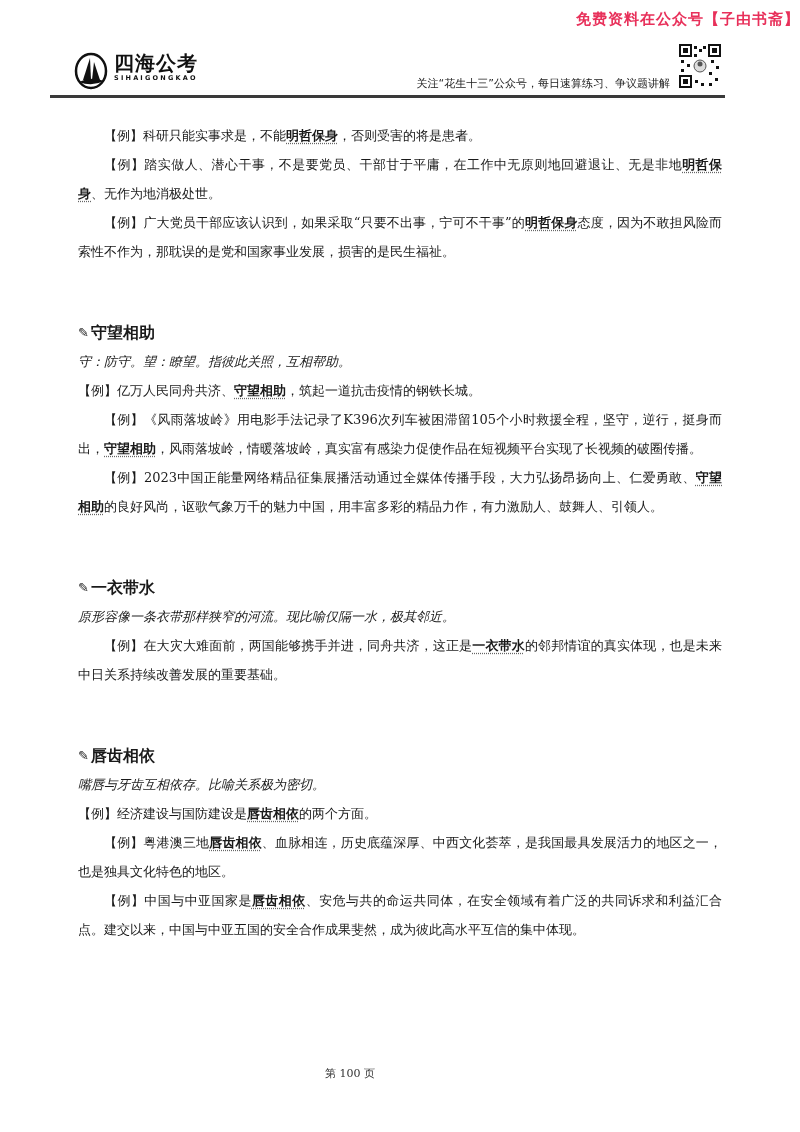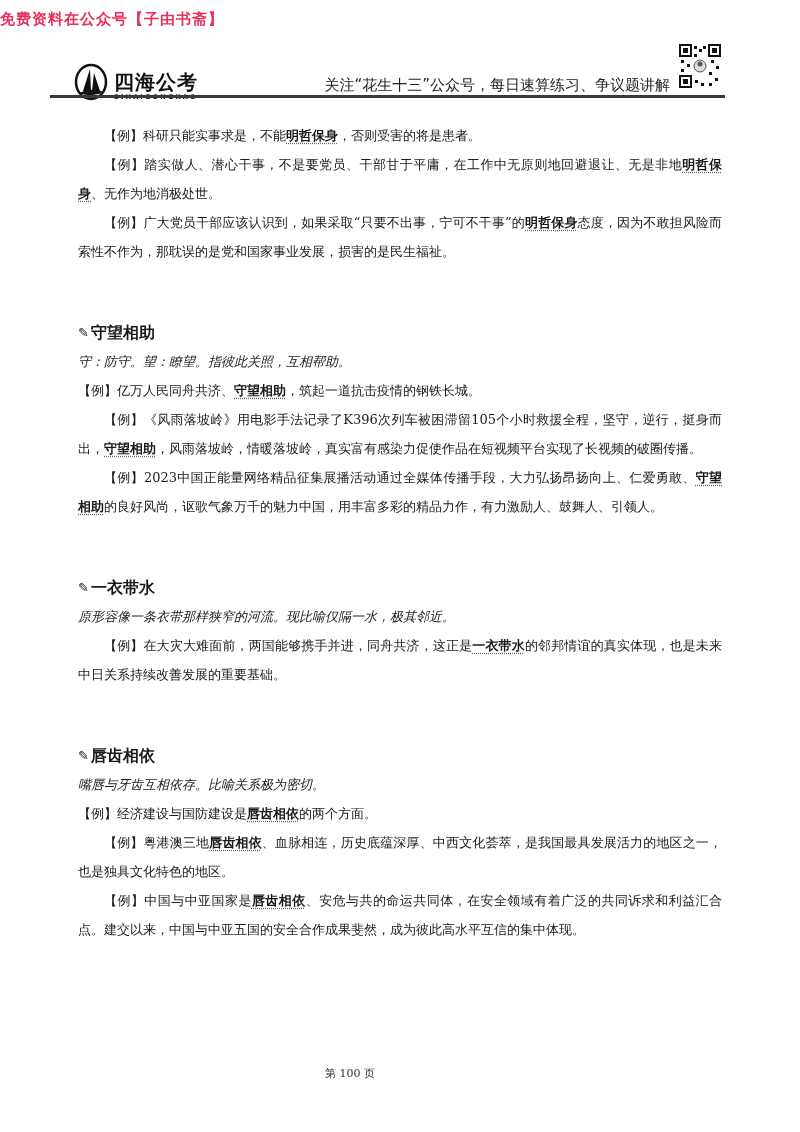--- a/index.html
+++ b/index.html
@@ -1,26 +1,26 @@
 <!DOCTYPE html>
 <html><head>
 <meta charset="utf-8">
 <style>
   html, body { margin: 0; padding: 0; background: #ffffff; }
   body { width: 800px; height: 1132px; position: relative; overflow: hidden;
          font-family: "DejaVu Serif", "Liberation Serif", serif; color: #1a1a1a; }
-  .banner { position: absolute; top: 10px; left: 0; width: 800px; text-align: left;
+  .banner { position: absolute; top: 10px; left: 0; width: 800px; text-align: right;
             font-family: "DejaVu Sans", sans-serif; font-weight: bold; font-size: 15px; color: #e8305a; letter-spacing: 1px; }
   .header { position: absolute; top: 44px; left: 50px; width: 675px; height: 52px; }
-  .logo { position: absolute; left: 24px; top: 19px; display: flex; align-items: flex-end; }
+  .logo { position: absolute; left: 24px; top: 8px; display: flex; align-items: flex-start; }
   .logo-mark { width: 34px; height: 38px; }
   .logo-text { margin-left: 6px; display: flex; flex-direction: column; }
   .logo-cn { font-family: "DejaVu Sans", sans-serif; font-weight: bold; font-size: 20px; color: #111; letter-spacing: 1px; line-height: 22px; }
   .logo-en { font-family: "DejaVu Sans", sans-serif; font-weight: bold; font-size: 6.5px; color: #111; letter-spacing: 2.2px; line-height: 8px; }
-  .slogan { position: absolute; right: 55px; top: 32px; font-family: "DejaVu Sans", sans-serif; font-size: 15px; color: #222; }
+  .slogan { position: absolute; right: 55px; top: 32px; font-family: "DejaVu Sans", sans-serif; font-size: 11px; color: #222; }
   .qr { position: absolute; right: 4px; top: 0; width: 42px; height: 44px; }
   .header-rule { position: absolute; left: 0; top: 51px; width: 675px; height: 3px; background: #3a3a3a; }
   .content { position: absolute; top: 121px; left: 78px; width: 644px; font-size: 13px; line-height: 29px; }
   .para { margin: 0; text-indent: 26px; text-align: justify; }
   .para.noindent { text-indent: 0; }
   .def { font-family: "DejaVu Sans", sans-serif; font-size: 13px; font-style: italic; }
   .term { font-weight: bold; text-decoration: underline; text-decoration-style: dotted; text-decoration-color: #666; text-underline-offset: 3px; }
   .section-title { font-family: "DejaVu Sans", sans-serif; font-weight: bold; font-size: 16px; margin: 0; line-height: 29px; text-indent: 0; display: flex; align-items: center; }
   .pencil { font-size: 13px; margin-right: 2px; }
   .gap-large { height: 52px; }

